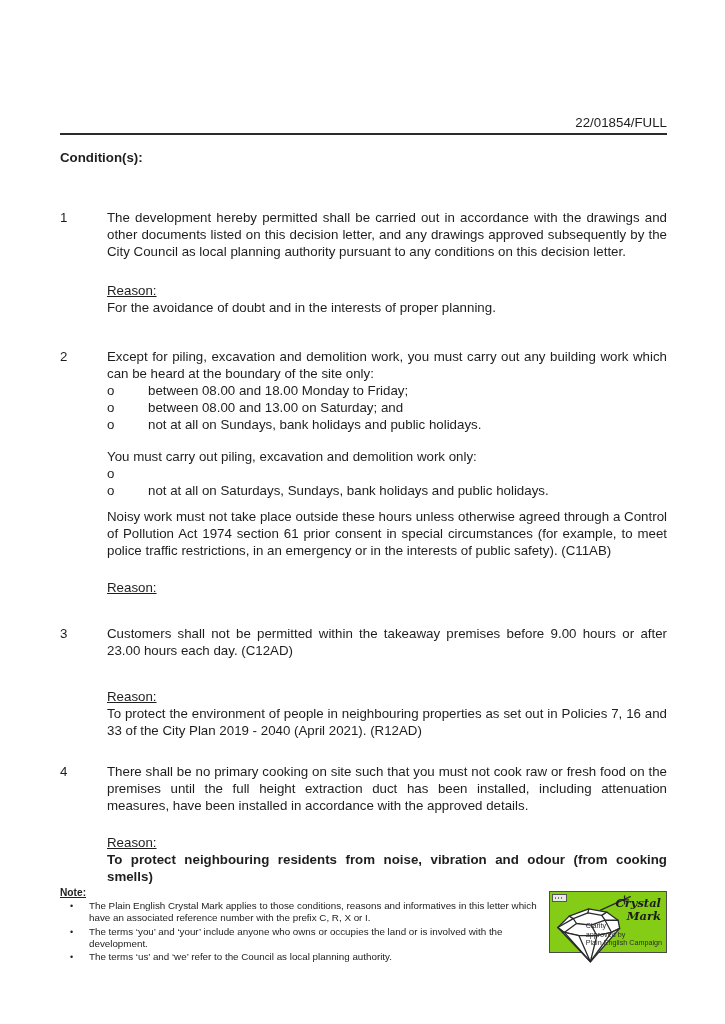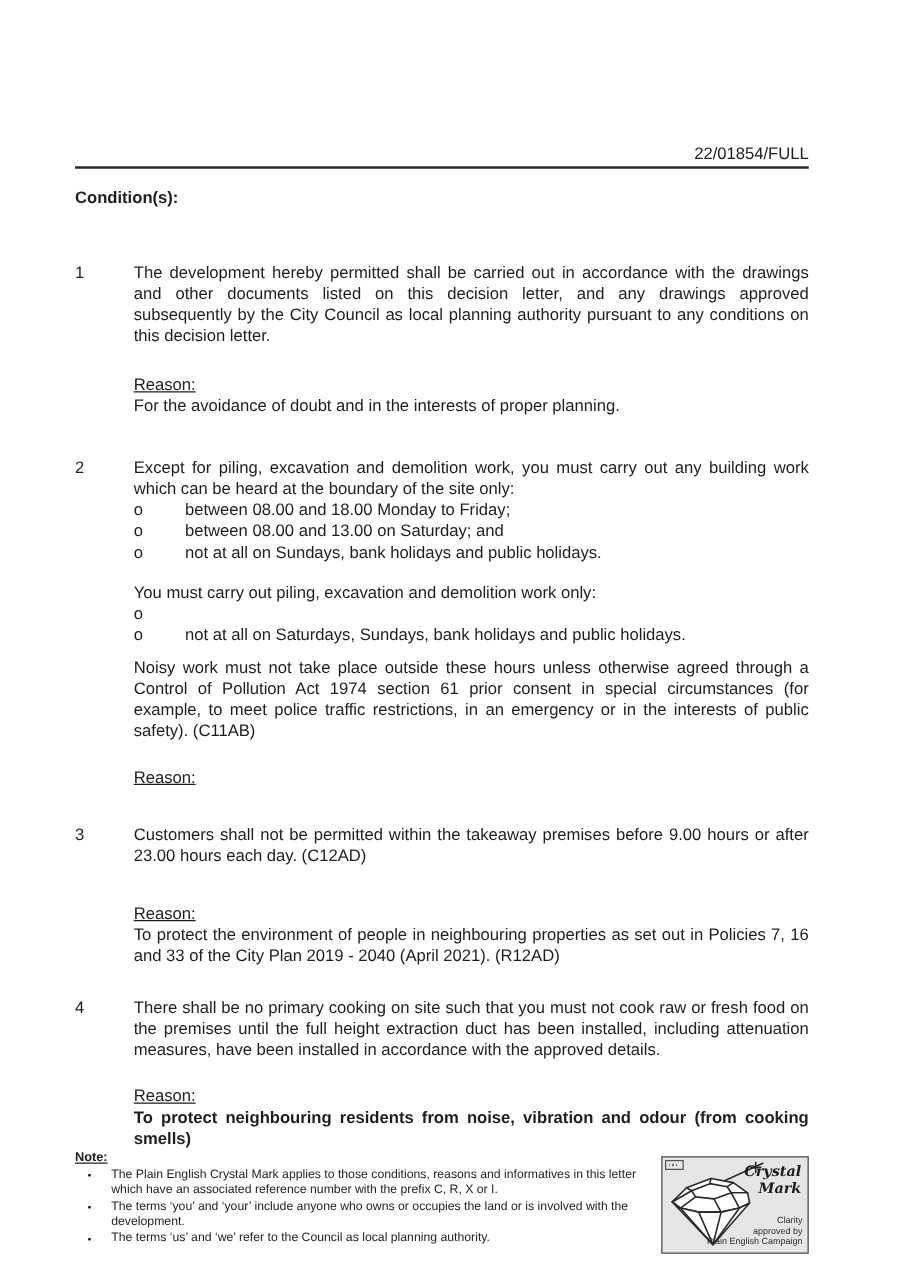--- a/index.html
+++ b/index.html
@@ -8,21 +8,21 @@
     font-family: "Liberation Sans", "DejaVu Sans", sans-serif;
     color: #1e1e1e;
     -webkit-font-smoothing: antialiased;
   }
   .page {
     position: relative;
     width: 725px;
     height: 1024px;
     background: #ffffff;
     overflow: hidden;
-    padding: 114px 78px 0 60px;
+    padding: 114px 58px 0 60px;
     font-size: 13.3px;
     line-height: 17px;
   }
   
   .ref-line { text-align: right; }
   .header-rule { border-bottom: 2px solid #2b2b2b; margin-top: 2px; }
   .conditions-heading { font-size: 13.3px; font-weight: bold; margin-top: 14px; }
 
   
   .condition {
@@ -69,24 +69,24 @@
     font-size: 10.2px;
   }
   .note-list { list-style: none; margin-top: 1px; }
   .note-list li { display: flex; padding-left: 10px; margin-bottom: 1px; }
   .nmark { width: 19px; flex: 0 0 19px; font-size: 9px; }
 
   .crystal-box {
     position: relative;
     flex: 0 0 118px;
     width: 118px;
-    height: 78px;
+    height: 62px;
     border: 1.3px solid #4a4a4a;
     margin-top: 4px;
-    background: #e5e5e5;
+    background: #84cc16;
   }
   .cm-numbox {
     position: absolute;
     top: 2px; left: 2px;
     width: 15px; height: 8px;
     border: 1px solid #555;
     background: #e9e9e9;
   }
   .cm-numbox::after {
     content: "";
@@ -107,21 +107,21 @@
     font-size: 11.5px;
     line-height: 12.5px;
     text-align: right;
     color: #1c1c1c;
   }
   .cm-caption {
     position: absolute;
     bottom: 4px; right: 4px;
     font-size: 7.2px;
     line-height: 8.6px;
-    text-align: right;
+    text-align: left;
     color: #2d2d2d;
   }
 </style>
 </head>
 <body>
 
 <div class="page">
 
   <div class="ref-line">22/01854/FULL</div>
   <div class="header-rule"></div>

